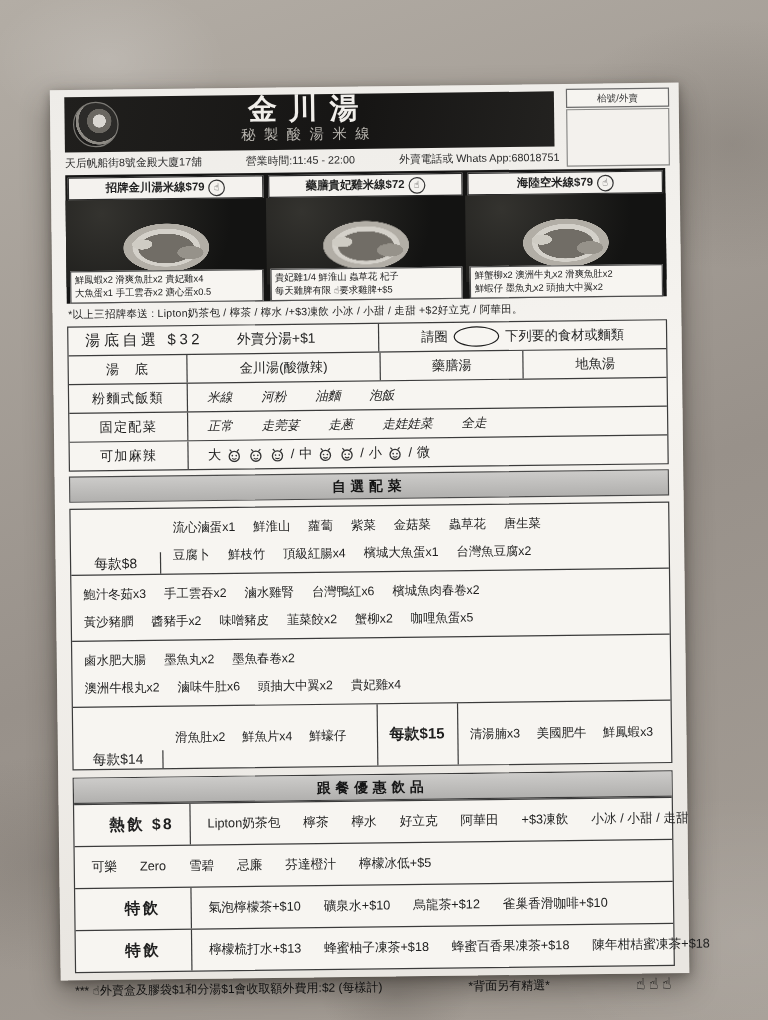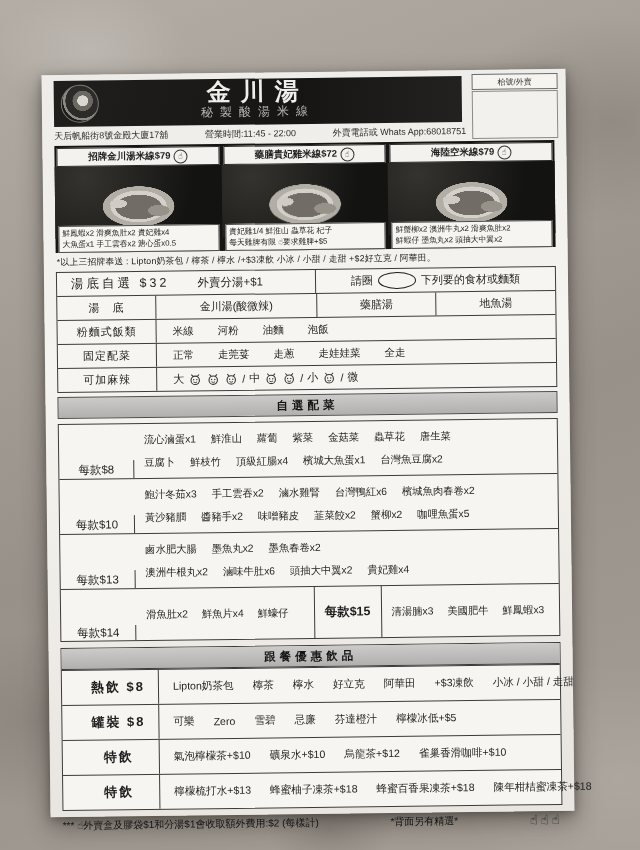--- a/index.html
+++ b/index.html
@@ -60,21 +60,21 @@
   .splitfee{font-size:11.5px;}
   .r1right{flex:1;display:flex;align-items:center;justify-content:center;gap:5px;font-size:11px;}
   .oval{width:36px;height:15px;border:1.6px solid #1e1e1e;border-radius:50%;flex:0 0 auto;}
   .olabel{width:98px;flex:0 0 auto;border-right:1px solid #3b3b3b;display:flex;align-items:center;justify-content:center;
     font-size:11px;letter-spacing:1px;}
   .ocells{flex:1;display:flex;}
   .ocell{border-right:1px solid #3b3b3b;flex:1;display:flex;align-items:center;justify-content:center;font-size:11px;}
   .ocell.wide{flex:1.35;}
   .ocell:last-child{border-right:0;}
   .oitems{flex:1;display:flex;align-items:center;gap:24px;padding-left:16px;font-size:10.5px;}
-  .oitems .item{white-space:nowrap;}
+  .oitems .item{white-space:nowrap;font-style:italic;}
   .spicebar{flex:1;display:flex;align-items:center;gap:4px;padding-left:16px;font-size:11px;}
   .chili{display:inline-flex;align-items:center;margin:0 1px;}
   
   .secthead{margin-top:4px;border:1px solid #4a4a4a;background:linear-gradient(#cccbc9,#b1b0ae);
     text-align:center;font-weight:bold;font-size:11.5px;letter-spacing:4px;padding:2.5px 0;color:#151515;}
   .tbox{margin-top:5px;border:1.5px solid #3b3b3b;background:#f7f5f1;}
   .trow{display:flex;border-top:1px solid #3b3b3b;align-items:stretch;}
   .trow:first-child{border-top:0;}
   .tprice{width:74px;flex:0 0 auto;border-right:1px solid #3b3b3b;display:flex;align-items:center;justify-content:center;font-size:11.5px;margin-top:36px;}
   .tlines{flex:1;padding:4px 4px 4px 10px;display:flex;flex-direction:column;justify-content:space-around;min-height:46px;}
@@ -285,41 +285,39 @@
         <div class="tline">
             <span class="item">豆腐卜</span>
             <span class="item">鮮枝竹</span>
             <span class="item">頂級紅腸x4</span>
             <span class="item">檳城大魚蛋x1</span>
             <span class="item">台灣魚豆腐x2</span>
           </div>
       </div>
     </div>
     <div class="trow">
-      <div class="tprice">每款$10</div>
       <div class="tlines">
         <div class="tline">
             <span class="item">鮑汁冬茹x3</span>
             <span class="item">手工雲吞x2</span>
             <span class="item">滷水雞腎</span>
             <span class="item">台灣鴨紅x6</span>
             <span class="item">檳城魚肉春卷x2</span>
           </div>
         <div class="tline">
             <span class="item">黃沙豬膶</span>
             <span class="item">醬豬手x2</span>
             <span class="item">味噌豬皮</span>
             <span class="item">韮菜餃x2</span>
             <span class="item">蟹柳x2</span>
             <span class="item">咖哩魚蛋x5</span>
           </div>
       </div>
     </div>
     <div class="trow">
-      <div class="tprice">每款$13</div>
       <div class="tlines">
         <div class="tline">
             <span class="item">鹵水肥大腸</span>
             <span class="item">墨魚丸x2</span>
             <span class="item">墨魚春卷x2</span>
           </div>
         <div class="tline">
             <span class="item">澳洲牛根丸x2</span>
             <span class="item">滷味牛肚x6</span>
             <span class="item">頭抽大中翼x2</span>
@@ -351,21 +349,20 @@
           <span class="item">Lipton奶茶包</span>
           <span class="item">檸茶</span>
           <span class="item">檸水</span>
           <span class="item">好立克</span>
           <span class="item">阿華田</span>
           <span class="item">+$3凍飲</span>
           <span class="item">小冰 / 小甜 / 走甜</span>
         </div>
     </div>
     <div class="drow">
-      <div class="dlabel">罐裝 $8</div>
       <div class="ditems">
           <span class="item">可樂</span>
           <span class="item">Zero</span>
           <span class="item">雪碧</span>
           <span class="item">忌廉</span>
           <span class="item">芬達橙汁</span>
           <span class="item">檸檬冰低+$5</span>
         </div>
     </div>
     <div class="drow">

